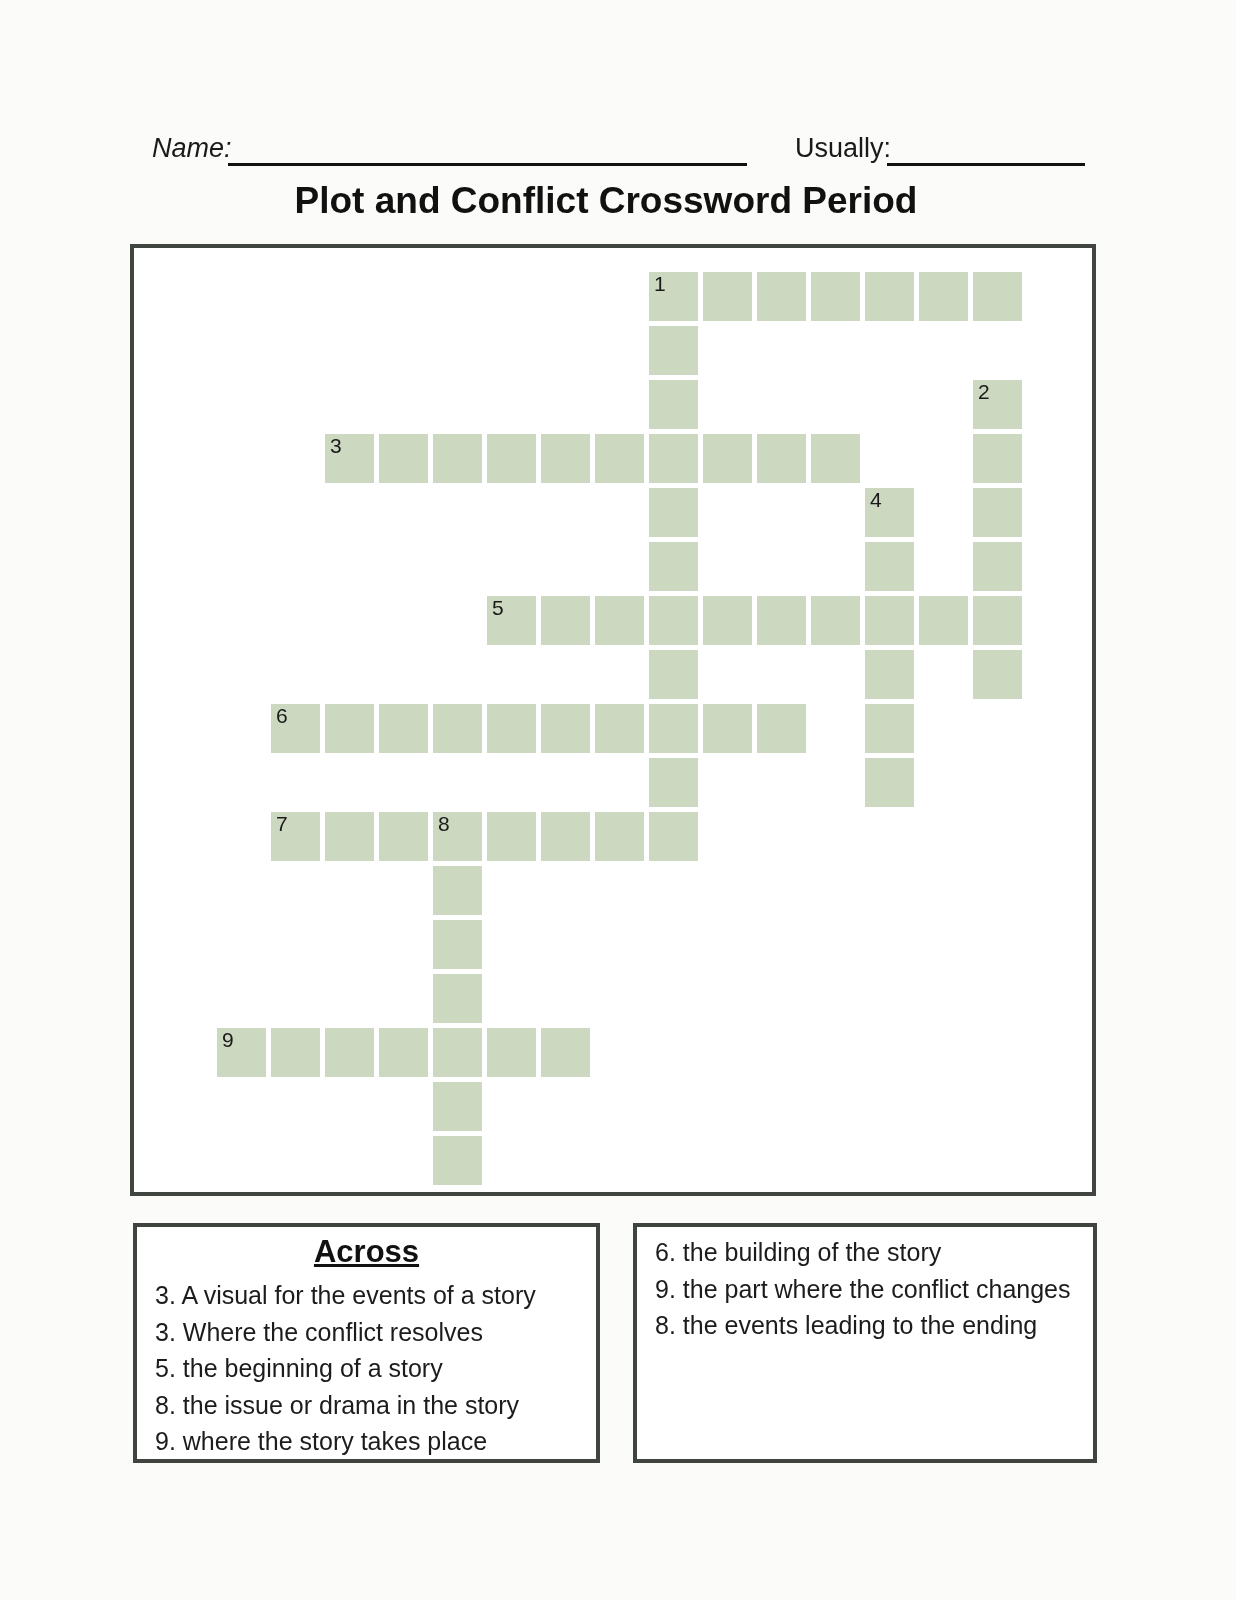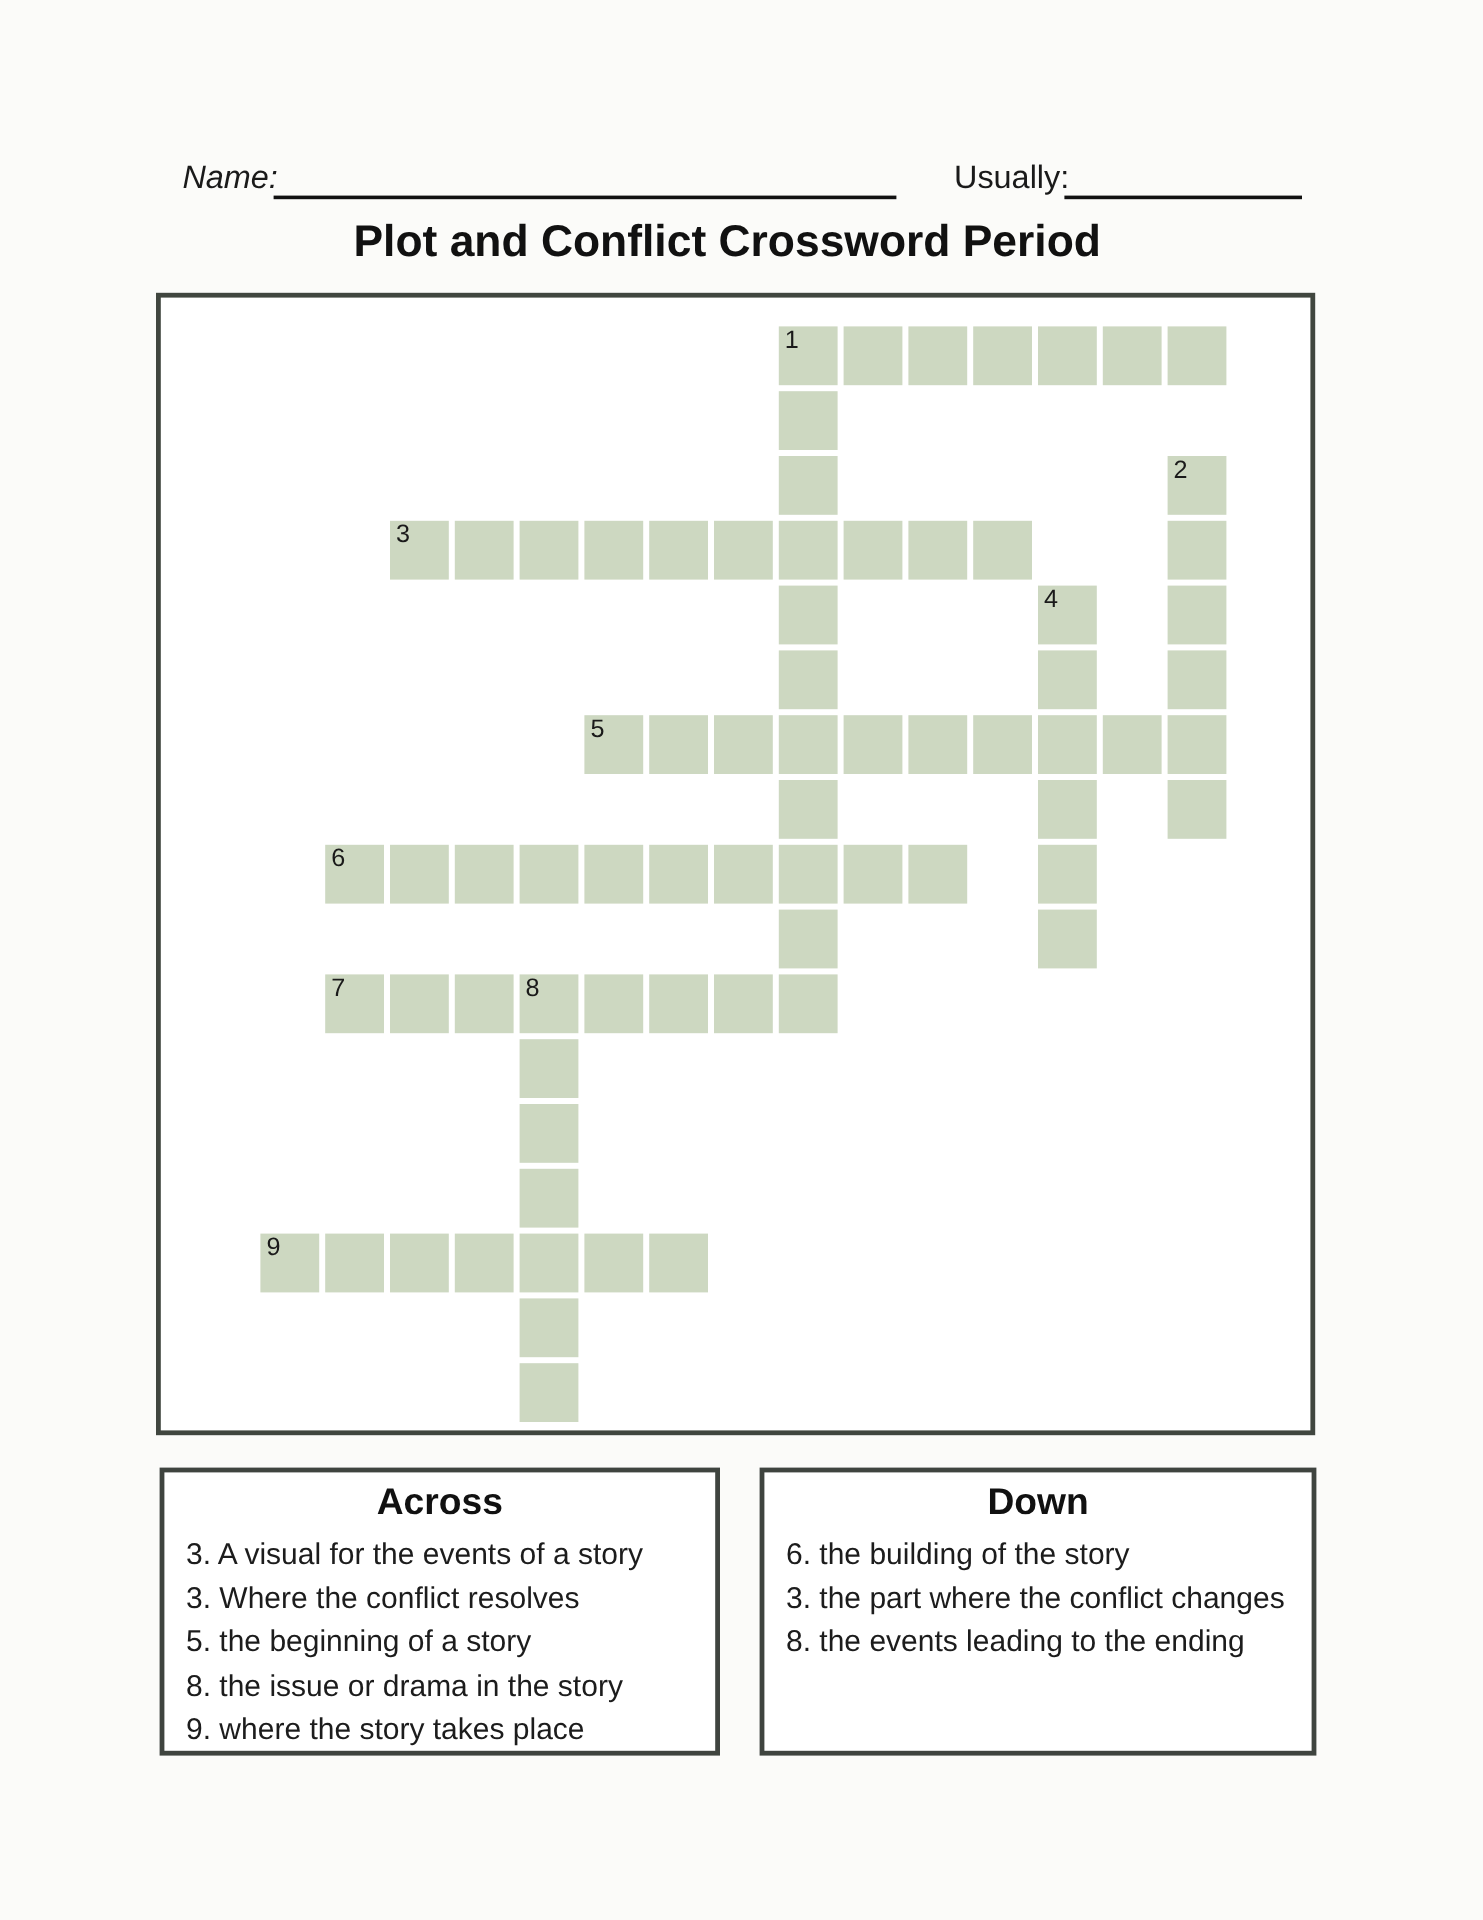--- a/index.html
+++ b/index.html
@@ -79,20 +79,21 @@
     box-sizing: content-box;
   }
   #across-box { left: 133px; width: 459px; }
   #down-box   { left: 633px; width: 456px; }
   .clue-title {
     text-align: center;
     font-weight: bold;
     font-size: 31px;
     margin-top: 7px;
     color: #111;
+    text-decoration: underline;
   }
   .clue-list {
     margin-top: 7px;
     padding: 0 8px 0 18px;
   }
   .clue-item {
     font-size: 25px;
     line-height: 36.5px;
     white-space: pre-line;
     color: #1c1c1c;
@@ -211,21 +212,20 @@
     <div class="clue-list" id="across-list">
         <div class="clue-item">3. A visual for the events of a story</div>
         <div class="clue-item">3. Where the conflict resolves</div>
         <div class="clue-item">5. the beginning of a story</div>
         <div class="clue-item">8. the issue or drama in the story</div>
         <div class="clue-item">9. where the story takes place</div>
       </div>
   </div>
 
   <div class="clue-box" id="down-box">
-    <div class="clue-title">Down</div>
     <div class="clue-list" id="down-list">
         <div class="clue-item">6. the building of the story</div>
-        <div class="clue-item">3. the part where the conflict changes</div>
+        <div class="clue-item">9. the part where the conflict changes</div>
         <div class="clue-item">8. the events leading to the ending</div>
       </div>
   </div>
 
 </div>
 
 </body></html>

